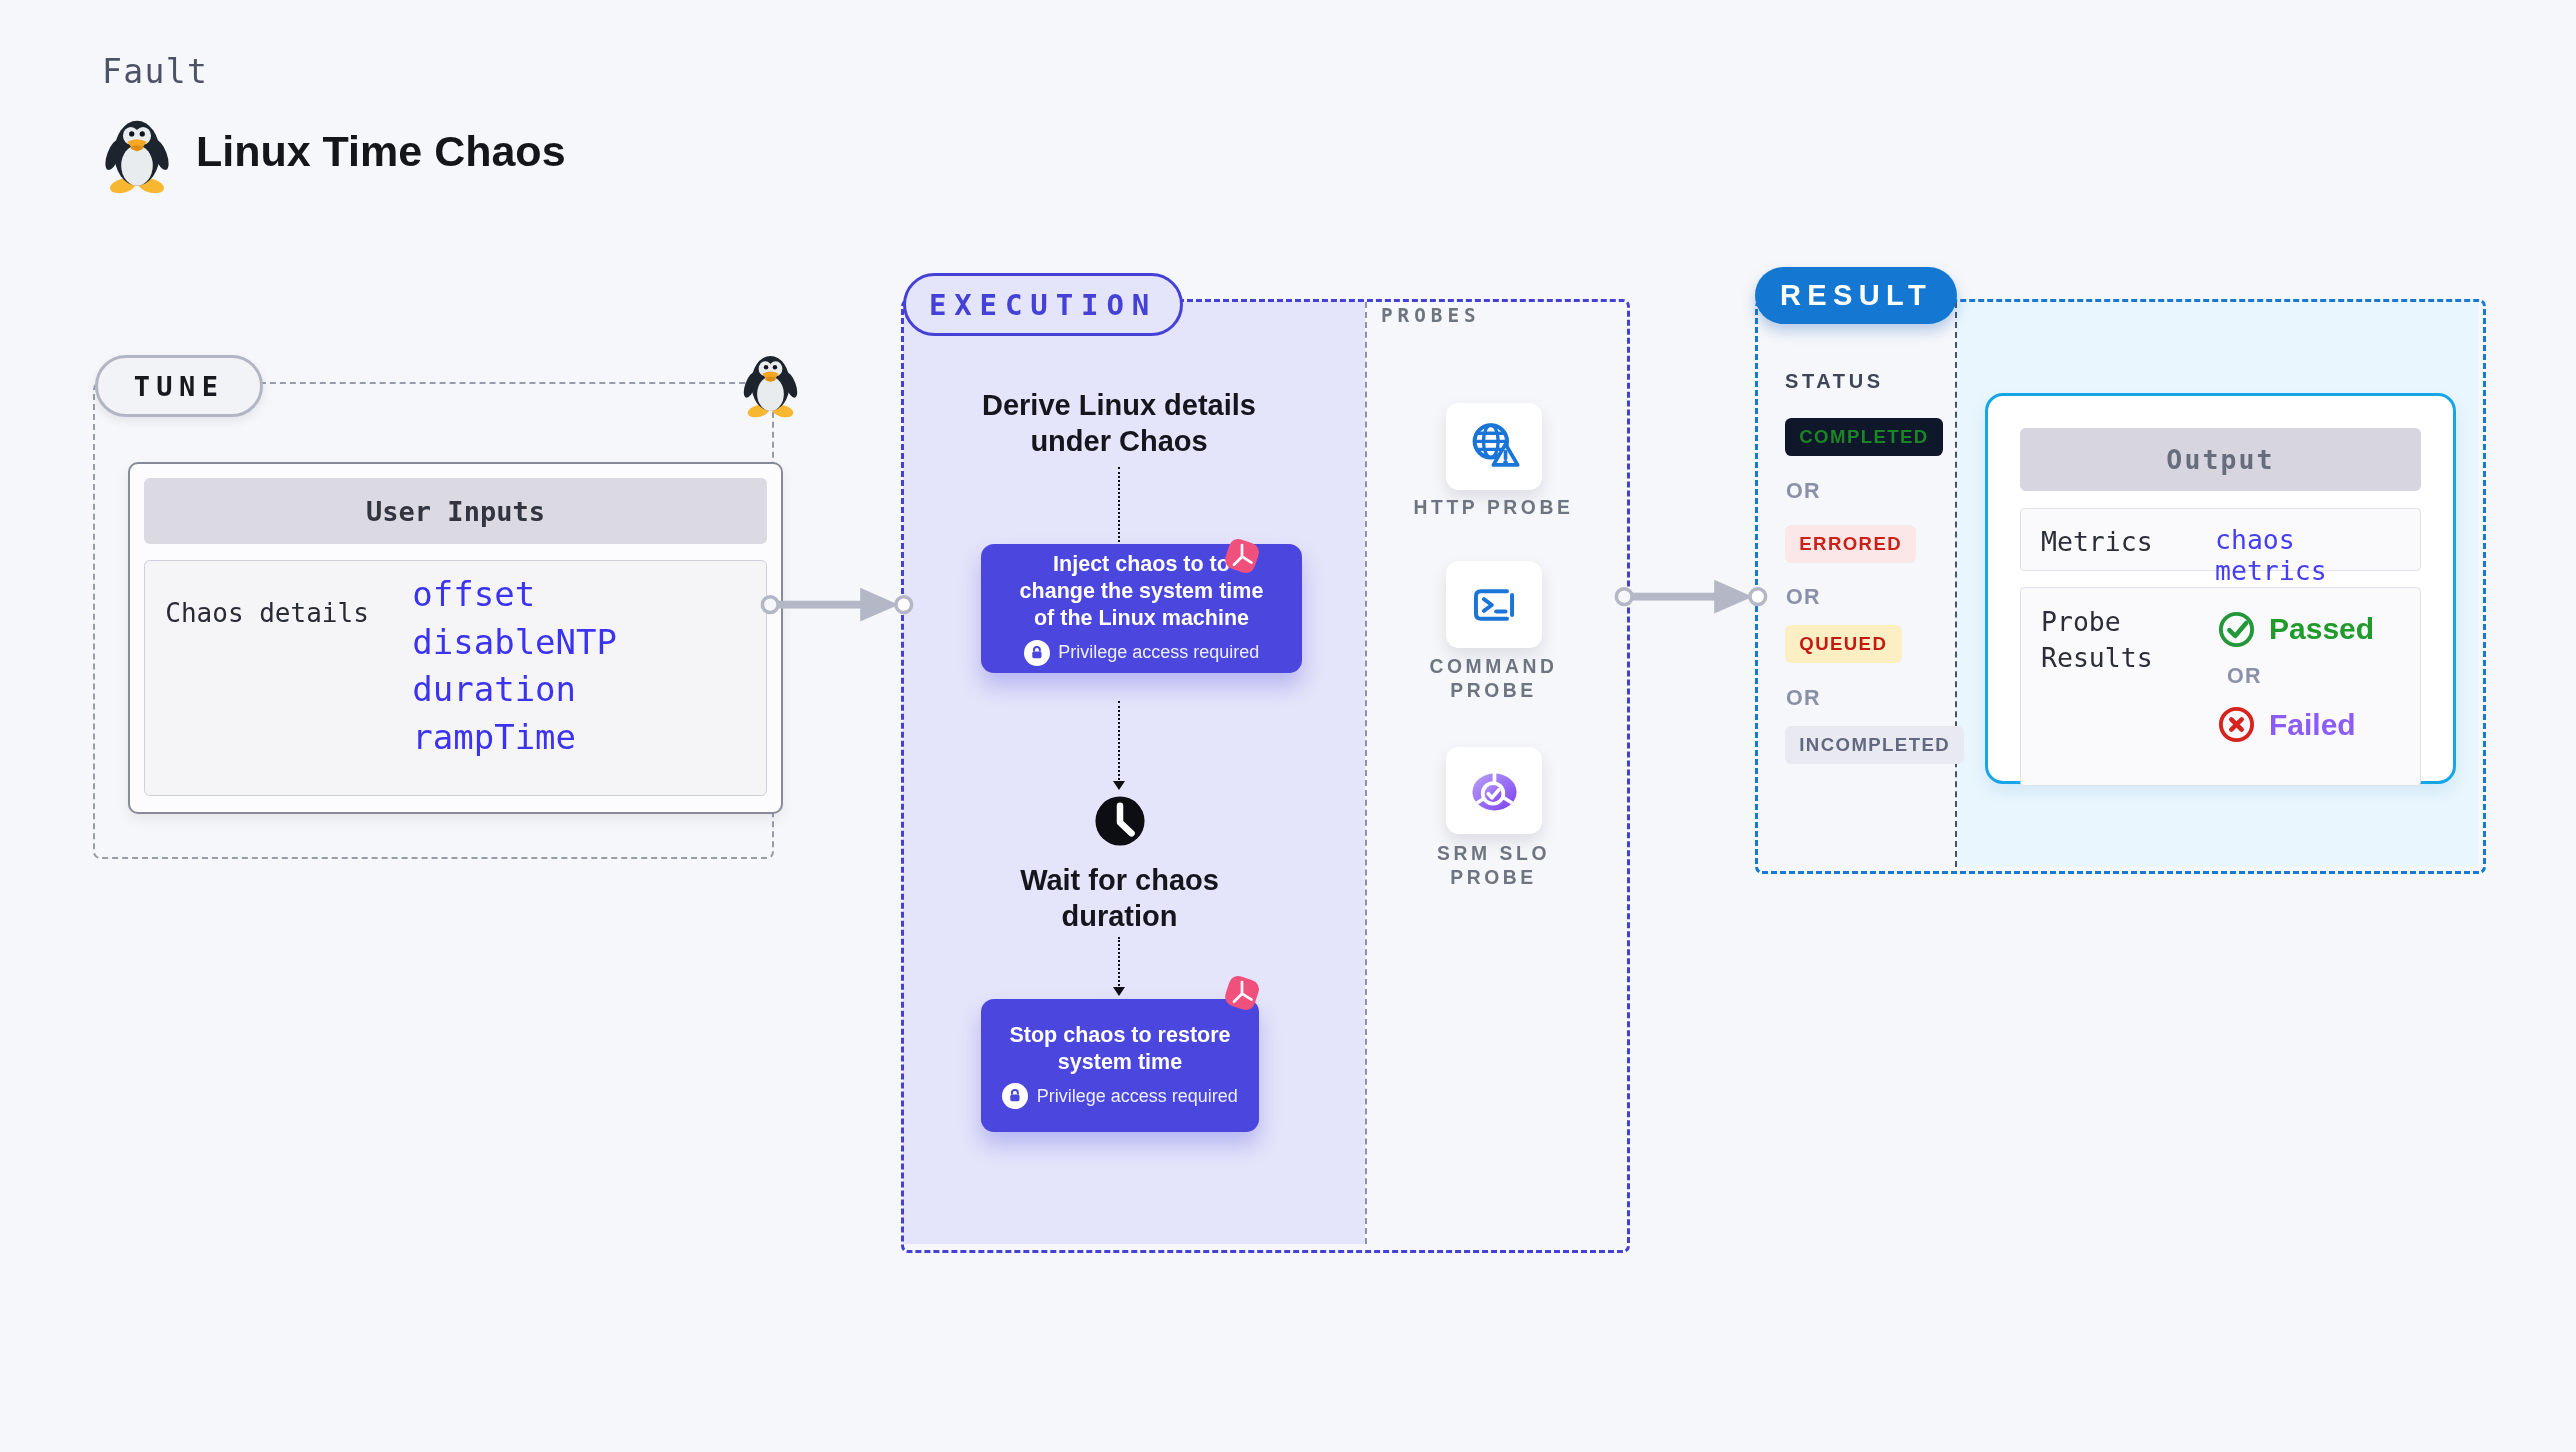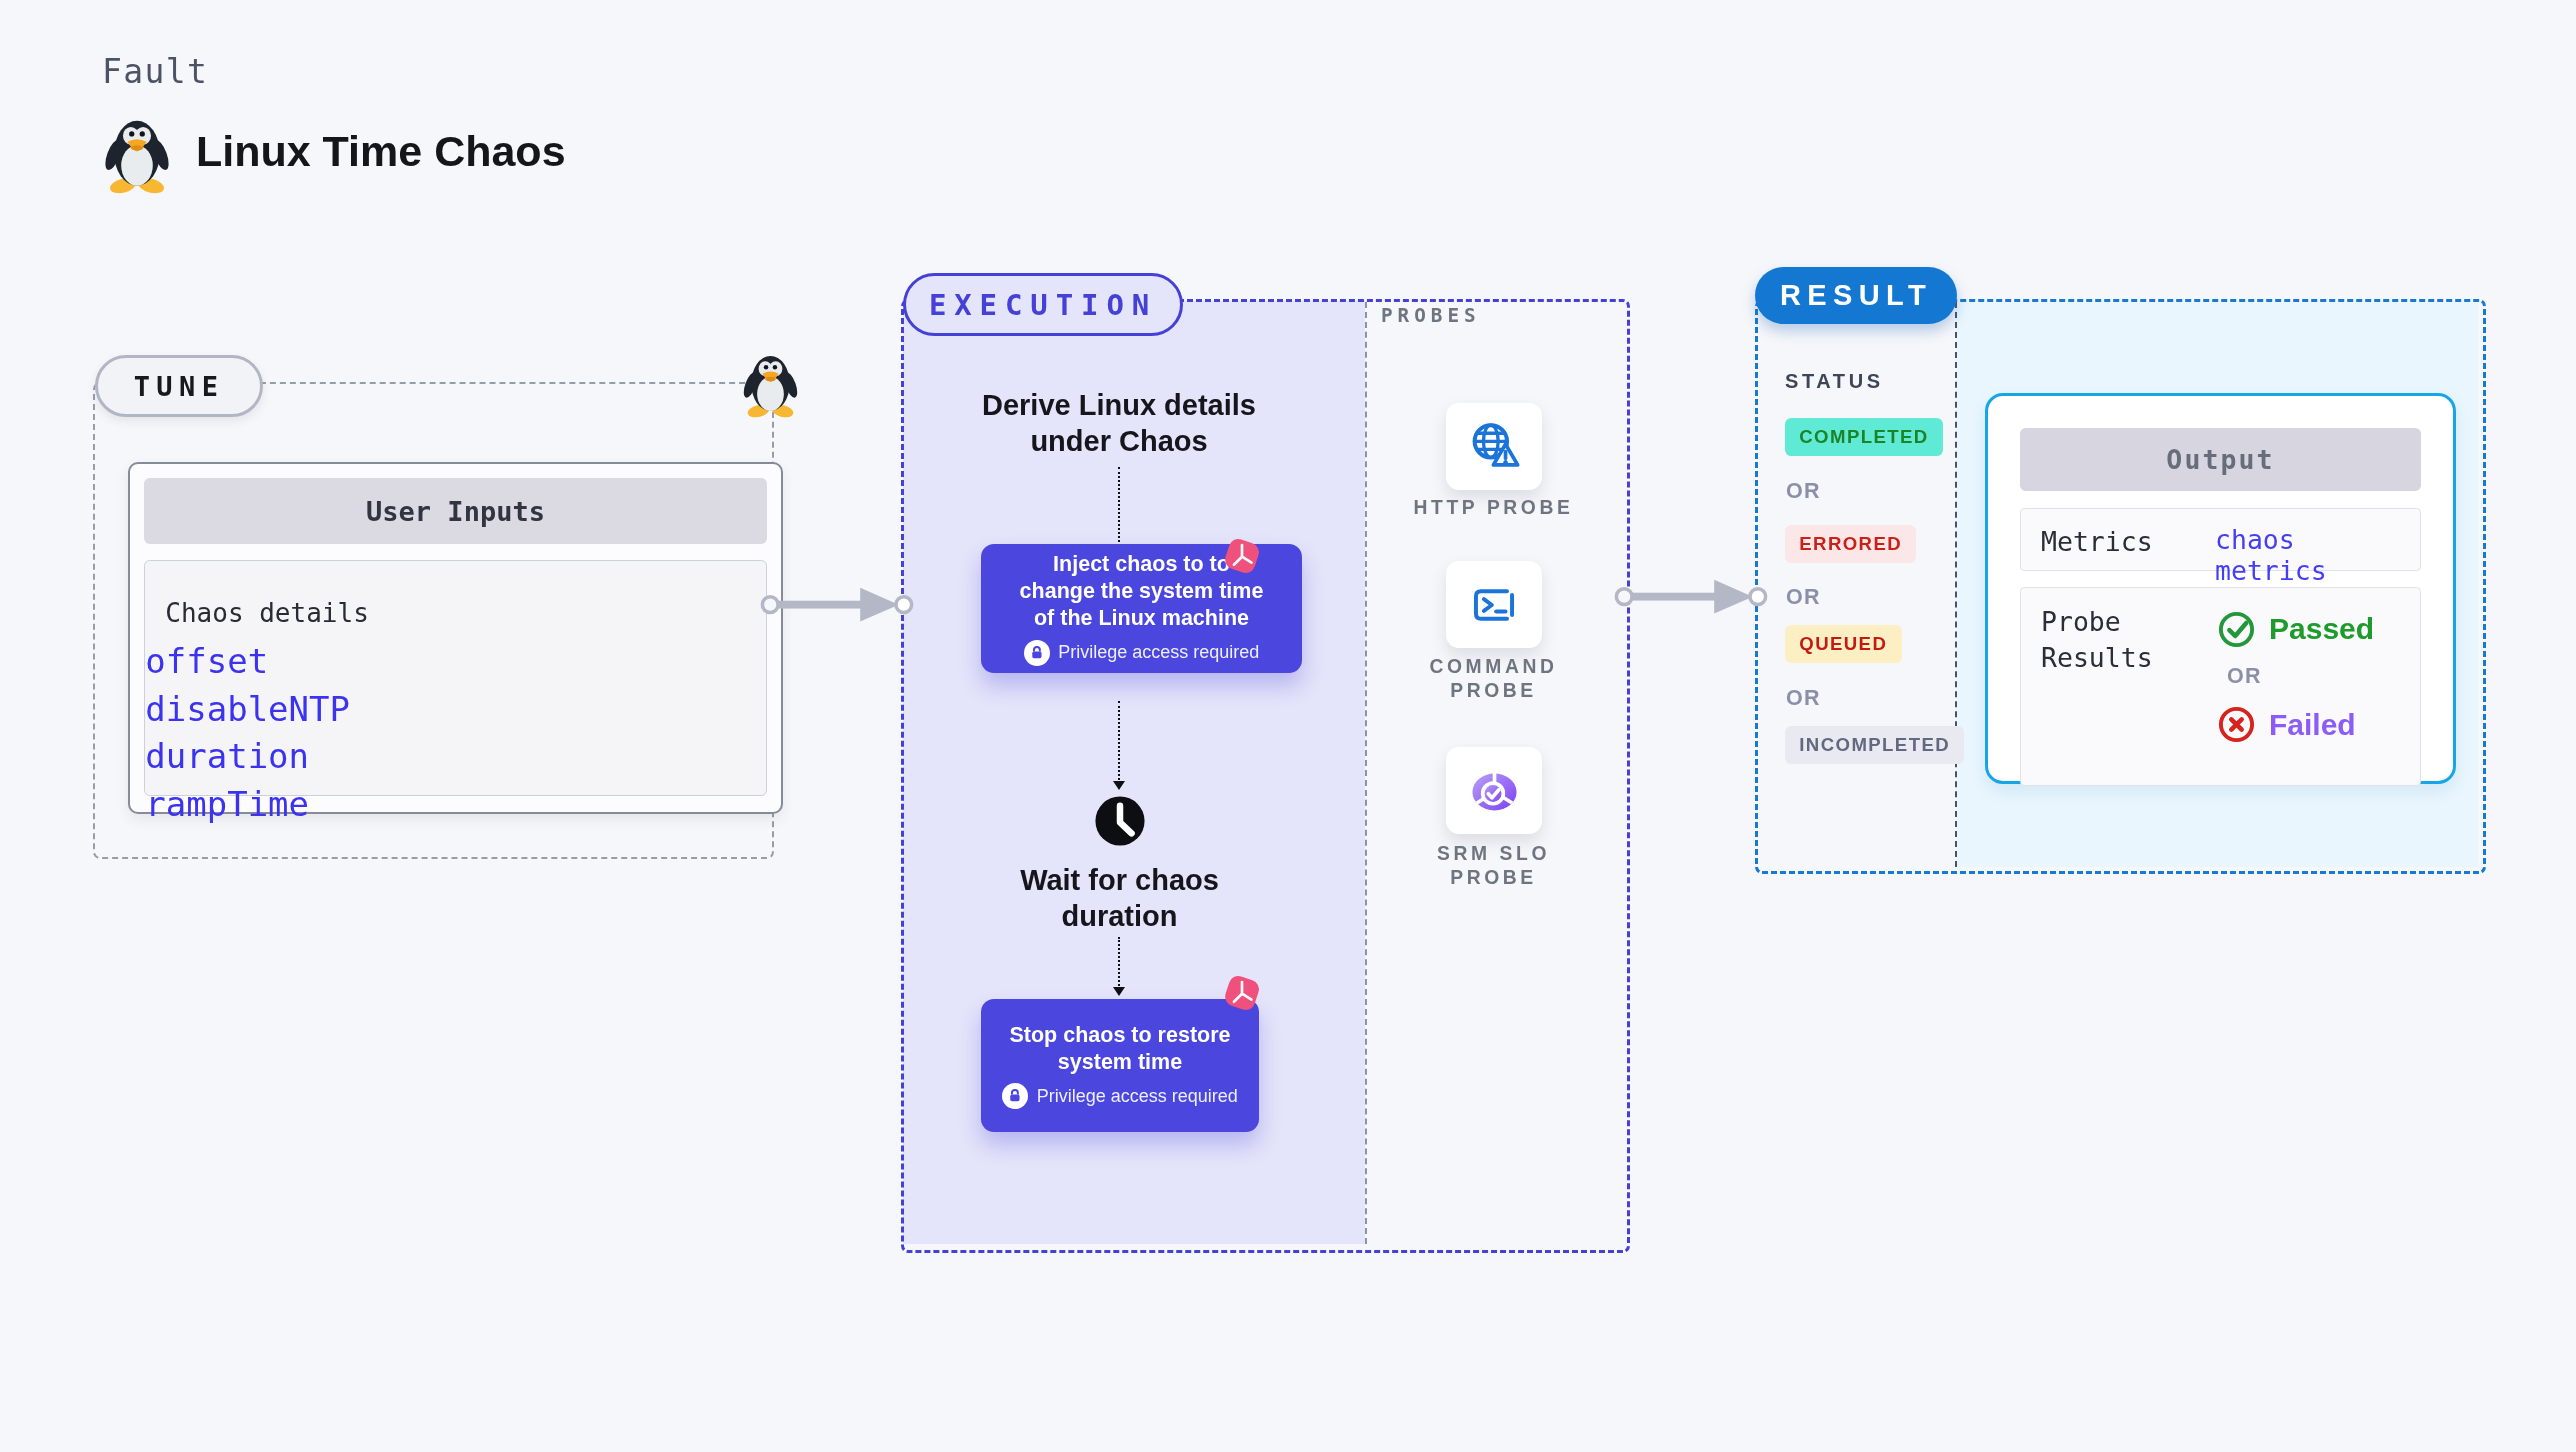--- a/index.html
+++ b/index.html
@@ -28,21 +28,21 @@
   .pill.exec{background:#e4e4fa;border:3.6px solid #4540d6;font-size:29px;font-weight:bold;
              letter-spacing:7.9px;color:#4540d6;}
   .pill.result{background:#1478d2;font-size:29px;font-weight:bold;letter-spacing:6.4px;color:#ffffff;
              box-shadow:0 7.2px 14.3px rgba(18,90,180,.28);}
 
   
   .uicard{background:#fcfcfe;border:2.9px solid #868b97;border-radius:10px;padding:14.3px;z-index:6;
           box-shadow:0 5.7px 13px rgba(40,45,60,.08);box-sizing:border-box;}
   .uihead{height:66px;background:#dbdae3;border-radius:5.7px;display:flex;align-items:center;justify-content:center;
           font-size:27px;font-weight:bold;color:#32353f;margin-bottom:15.8px;}
-  .uibody{height:236px;background:#f5f5f8;border:1.4px solid #ccd0d9;border-radius:5.7px;display:flex;box-sizing:border-box;flex-direction:column;}
+  .uibody{height:236px;background:#f5f5f8;border:1.4px solid #ccd0d9;border-radius:5.7px;display:flex;box-sizing:border-box;}
   .uilabel{width:247px;padding:37px 0 0 20px;font-size:26px;color:#282b33;}
   .uiparams{display:flex;flex-direction:column;gap:21.5px;padding-top:20px;}
   .uiparams a{font-size:34px;color:#3b33ef;text-decoration:none;line-height:26px;}
 
   
   .flowtext{font-size:29px;font-weight:bold;color:#14161c;line-height:36px;text-align:center;z-index:6;}
   .chaosbox{background:#4b46dd;border-radius:13px;color:#fff;display:flex;flex-direction:column;
             align-items:center;justify-content:center;gap:7.2px;z-index:6;box-sizing:border-box;
             box-shadow:0 13px 21.5px rgba(70,64,220,.28);}
   .chaosbox .btext{font-size:21.5px;font-weight:bold;line-height:27px;text-align:center;}
@@ -58,21 +58,21 @@
   .probelabel{font-size:19.3px;font-weight:bold;color:#6e7480;letter-spacing:5px;z-index:6;}
   .probecard{width:96px;height:87px;background:#ffffff;border-radius:13px;display:flex;align-items:center;
              justify-content:center;z-index:6;box-shadow:0 7.2px 15.8px rgba(50,60,90,.13);}
   .probename{width:201px;text-align:center;font-size:19.3px;font-weight:bold;color:#6e7480;
              letter-spacing:3.6px;line-height:24px;z-index:6;}
 
   
   .statuslabel{font-size:20px;font-weight:bold;color:#3f4456;letter-spacing:3.6px;z-index:6;}
   .badge{display:inline-block;padding:7.9px 14.3px;border-radius:6.4px;font-size:18.6px;font-weight:bold;
          letter-spacing:1.4px;z-index:6;white-space:nowrap;}
-  .badge.success{background:#5eead4;color:#1b8426;}
+  .badge.success{background:#0f172a;color:#1b8426;}
   .badge.error{background:#fbe7e7;color:#cb2017;}
   .badge.queued{background:#fcefc3;color:#c41a12;}
   .badge.incomplete{background:#e9e9f2;color:#62687f;}
   .ortext{font-size:21.5px;font-weight:bold;color:#8b8fa8;letter-spacing:1.4px;z-index:6;}
 
   .outputcard{background:#ffffff;border:3.6px solid #15a5e8;border-radius:18px;padding:32px;z-index:6;
               box-sizing:border-box;box-shadow:0 7.2px 15.8px rgba(20,120,200,.10);}
   .outhead{height:63px;background:#d6d5e0;border-radius:5.7px;display:flex;align-items:center;justify-content:center;
            font-size:26.5px;font-weight:bold;color:#676d7a;letter-spacing:2.1px;}
   .outrow{background:#fafafc;border:1.4px solid #dfe1e9;border-radius:4.3px;margin-top:16.5px;display:flex;

